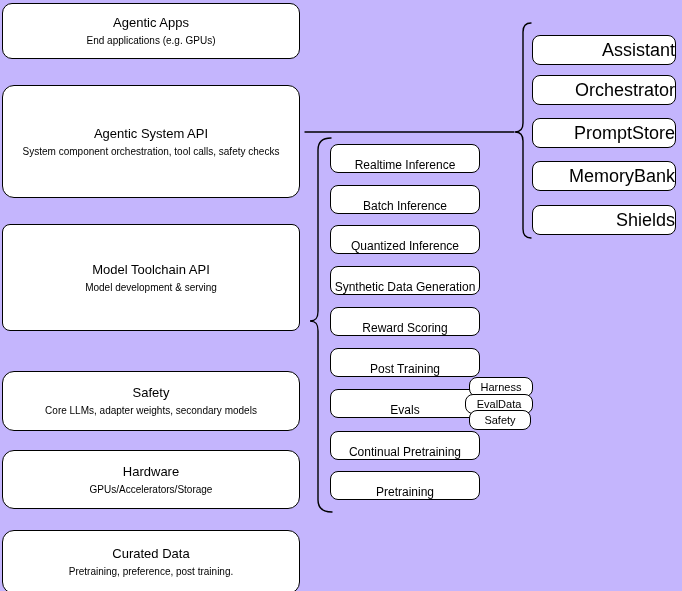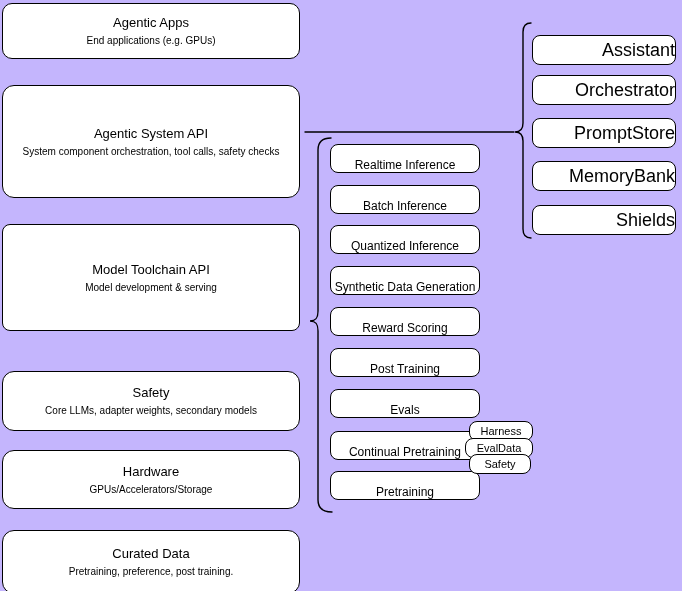--- a/index.html
+++ b/index.html
@@ -88,21 +88,20 @@
     box-sizing: border-box;
     border: 1.2px solid #000000;
     border-radius: 8px;
     background: #ffffff;
     display: flex;
     align-items: center;
     justify-content: center;
     font-size: 11px;
     line-height: 11px;
     white-space: nowrap;
-    margin-top: 44px;
   }
 </style>
 </head>
 <body>
 
 <div class="canvas">
 
   <svg class="overlay" viewBox="0 0 682 591">
     <g fill="none" stroke="#000000" stroke-width="1.4" stroke-linecap="round">
       <path d="M 305 132 L 514 132"></path>

